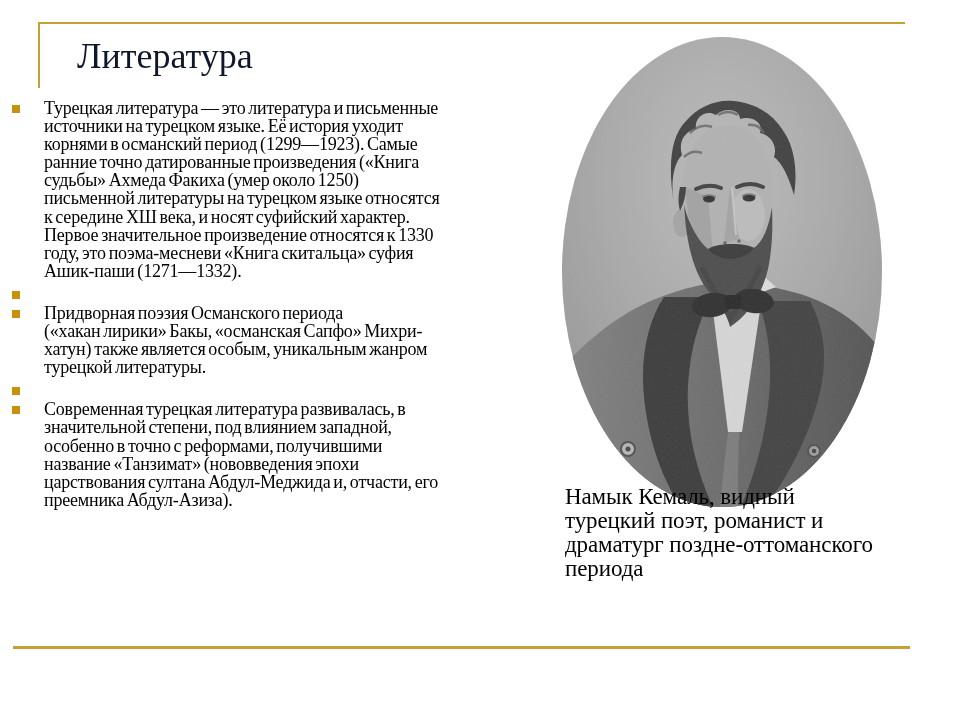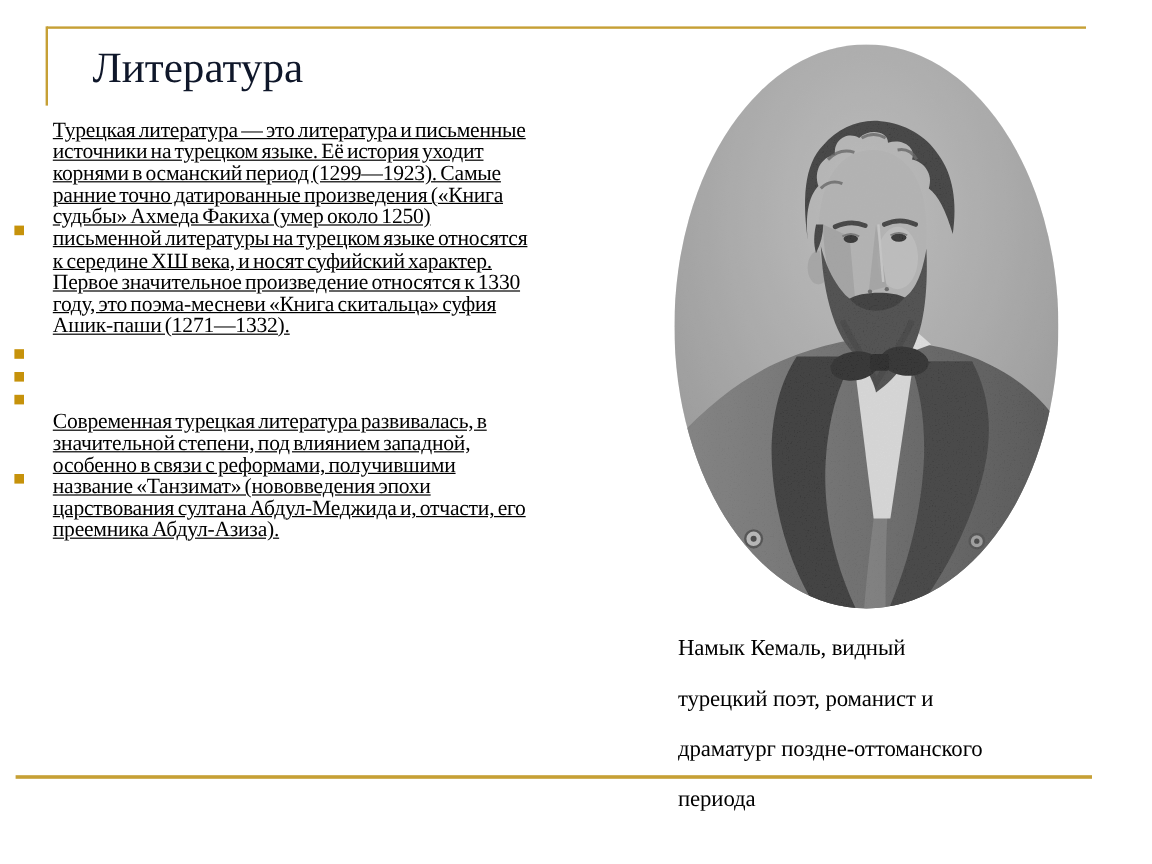--- a/index.html
+++ b/index.html
@@ -14,34 +14,34 @@
   .line-bottom   { left:13px;  top:646px; width:897px; height:3px; z-index:1; }
 
   .title {
     position:absolute; left:62px; top:26px; width:500px;
     font-size:36px; color:#0f172a; letter-spacing:0px; line-height:60px;
     white-space:nowrap;
     margin-left:15px;
   }
 
   .content { position:absolute; left:10px; top:99px; width:486px; z-index:2; }
-  .bullet-item { display:flex; align-items:center; margin-bottom:5px;text-decoration:underline; }
+  .bullet-item { display:flex; align-items:flex-start; margin-bottom:5px; }
   .bullet-marker {
     flex:0 0 auto; width:8px; height:8px; background:#C6920B;
     margin:6px 24px 0 2px;
   }
   .bullet-text {
     font-size:18px; line-height:18.1px; color:#000000;
     letter-spacing:-0.2px; word-spacing:-1.5px; white-space:pre-line;
   }
 
   .portrait-wrap { position:absolute; left:562px; top:37px; width:320px; height:470px; }
   .caption {
-    position:absolute; left:565px; top:520px; width:340px;
-    font-size:19px; line-height:42px; color:#000000; white-space:pre-line;
+    position:absolute; left:565px; top:485px; width:340px;
+    font-size:23px; line-height:24px; color:#000000; white-space:pre-line;
     letter-spacing:-0.1px;
   }
 </style>
 </head>
 <body>
 
 <div class="slide">
 
   <div class="line line-top"></div>
   <div class="line line-vertical"></div>
@@ -61,29 +61,33 @@
 к середине ХШ века, и носят суфийский характер.
 Первое значительное произведение относятся к 1330
 году, это поэма-месневи «Книга скитальца» суфия
 Ашик-паши (1271—1332).</span>
     </div>
     <div class="bullet-item">
       <span class="bullet-marker"></span>
     </div>
     <div class="bullet-item">
       <span class="bullet-marker"></span>
+      <span class="bullet-text">Придворная поэзия Османского периода
+(«хакан лирики» Бакы, «османская Сапфо» Михри-
+хатун) также является особым, уникальным жанром
+турецкой литературы.</span>
     </div>
     <div class="bullet-item">
       <span class="bullet-marker"></span>
     </div>
     <div class="bullet-item">
       <span class="bullet-marker"></span>
       <span class="bullet-text">Современная турецкая литература развивалась, в
 значительной степени, под влиянием западной,
-особенно в связи с реформами, получившими
+особенно в точно с реформами, получившими
 название «Танзимат» (нововведения эпохи
 царствования султана Абдул-Меджида и, отчасти, его
 преемника Абдул-Азиза).</span>
     </div>
   </div>
 
   <div class="portrait-wrap">
     <svg width="320" height="470" viewBox="0 0 320 470">
       <defs>
         <clipPath id="ovalClip">

